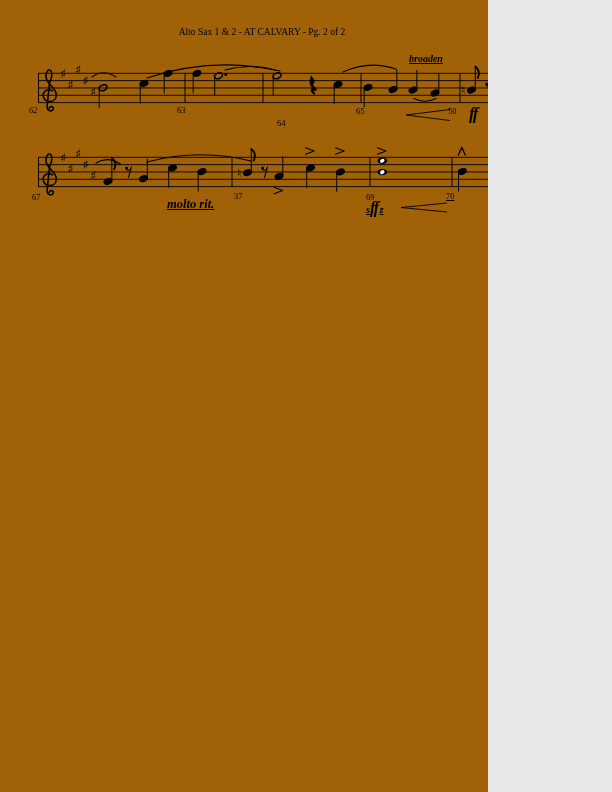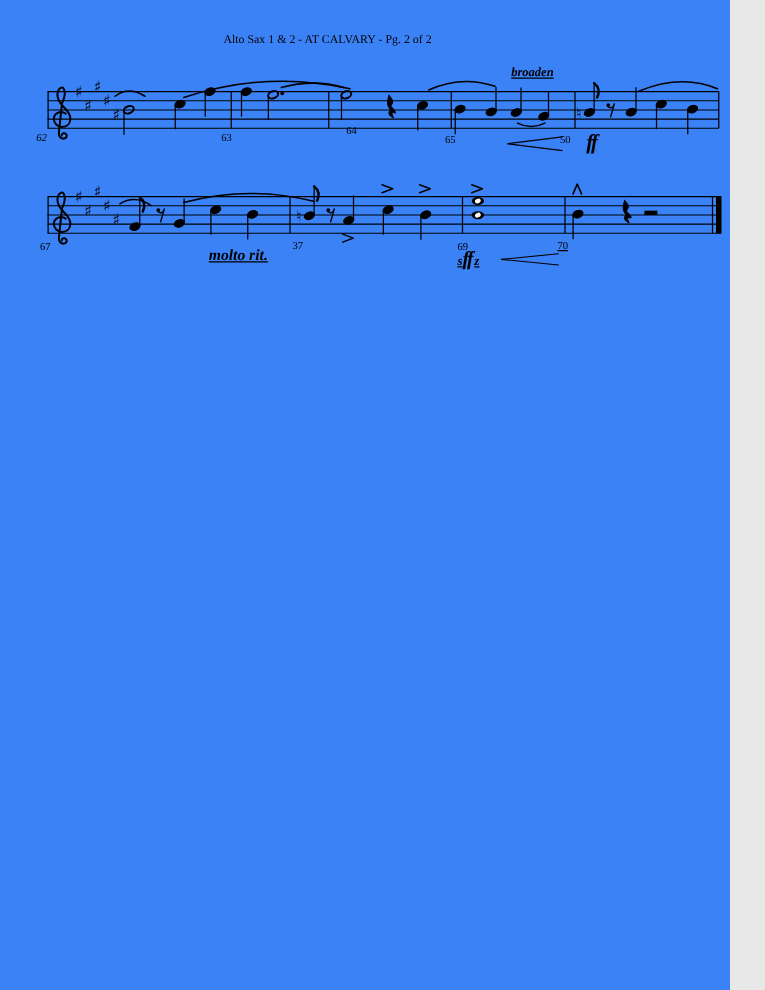--- a/index.html
+++ b/index.html
@@ -1,16 +1,16 @@
 <!DOCTYPE html>
 <html><head>
 <meta charset="utf-8">
 <style>
   html,body{margin:0;padding:0;background:#e8e8e8;}
-  #page{position:relative;width:584px;height:792px;background:#3b82f6;overflow:hidden;
+  #page{position:relative;width:488px;height:792px;background:#a16207;overflow:hidden;
         font-family:"Liberation Serif",serif;}
   #score{position:absolute;left:0;top:0;}
   .title{position:absolute;font:9.5px "Liberation Serif",serif;color:#000;
          transform:translateX(-50%);white-space:nowrap;}
   .mtext{position:absolute;color:#000;white-space:nowrap;line-height:1;text-decoration:underline;}
   .measure-number{position:absolute;color:#000;font:8.5px "Liberation Serif",serif;line-height:1;}
   .broaden{font:italic bold 10px "Liberation Serif",serif;}
   .molto-rit{font:italic bold 12.5px "Liberation Serif",serif;text-align:center;}
   .dyn-ff{font:italic bold 17px "Liberation Serif",serif;letter-spacing:-1.5px;}
   .dyn-big{font:italic bold 16px "Liberation Serif",serif;letter-spacing:-1.5px;padding-right:2px;}
@@ -168,21 +168,21 @@
      C 499.3,176.5 498.7,173.9 500.9,171.9
      C 498.1,168.3 497.9,166.3 499.7,160.3 Z" stroke="#000000" stroke-width="0.8" fill="#000000" stroke-linecap="round" stroke-linejoin="round"></path>
       <rect x="515.5" y="168.56" width="10.4" height="3.4" fill="#000000"></rect>
       <path d="M 96,163 Q 108,155.5 121,164.5" stroke="#000000" stroke-width="1.2" fill="none" stroke-linecap="round" stroke-linejoin="round"></path>
       <path d="M 147,162 Q 199,148 251,161" stroke="#000000" stroke-width="1.2" fill="none" stroke-linecap="round" stroke-linejoin="round"></path>
       <line x1="401" y1="207.5" x2="447" y2="203" stroke="#000000" stroke-width="0.9"></line>
       <line x1="401" y1="207.5" x2="447" y2="212" stroke="#000000" stroke-width="0.9"></line>
     </svg>
 <div class="measure-number" style="left: 29px; top: 106px; font-style: italic;">62</div>
     <div class="measure-number" style="left: 177px; top: 106px;">63</div>
-    <div class="measure-number" style="left: 261px; top: 100px; padding-left: 16px;">64</div>
+    <div class="measure-number" style="left: 261px; top: 119px; padding-left: 16px;">64</div>
     <div class="measure-number" style="left: 356px; top: 107px;">65</div>
     <div class="measure-number" style="left: 448px; top: 107px;">50</div>
     <div class="mtext broaden" style="left: 409px; top: 53px;">broaden</div>
     <div class="mtext dyn-ff" style="left: 469px; top: 104px;">ff</div>
     <div class="measure-number" style="left: 32px; top: 193px;">67</div>
     <div class="measure-number" style="left: 234px; top: 192px;">37</div>
     <div class="measure-number" style="left: 366px; top: 193px;">69</div>
     <div class="measure-number" style="left: 446px; top: 192px; text-decoration: underline;">70</div>
     <div class="mtext molto-rit" style="left: 167px; top: 197px;">molto rit.</div>
     <div class="mtext" style="left: 366px; top: 199px;"><span class="dyn-small">s</span><span class="dyn-big">ff</span><span class="dyn-small">z</span></div>

